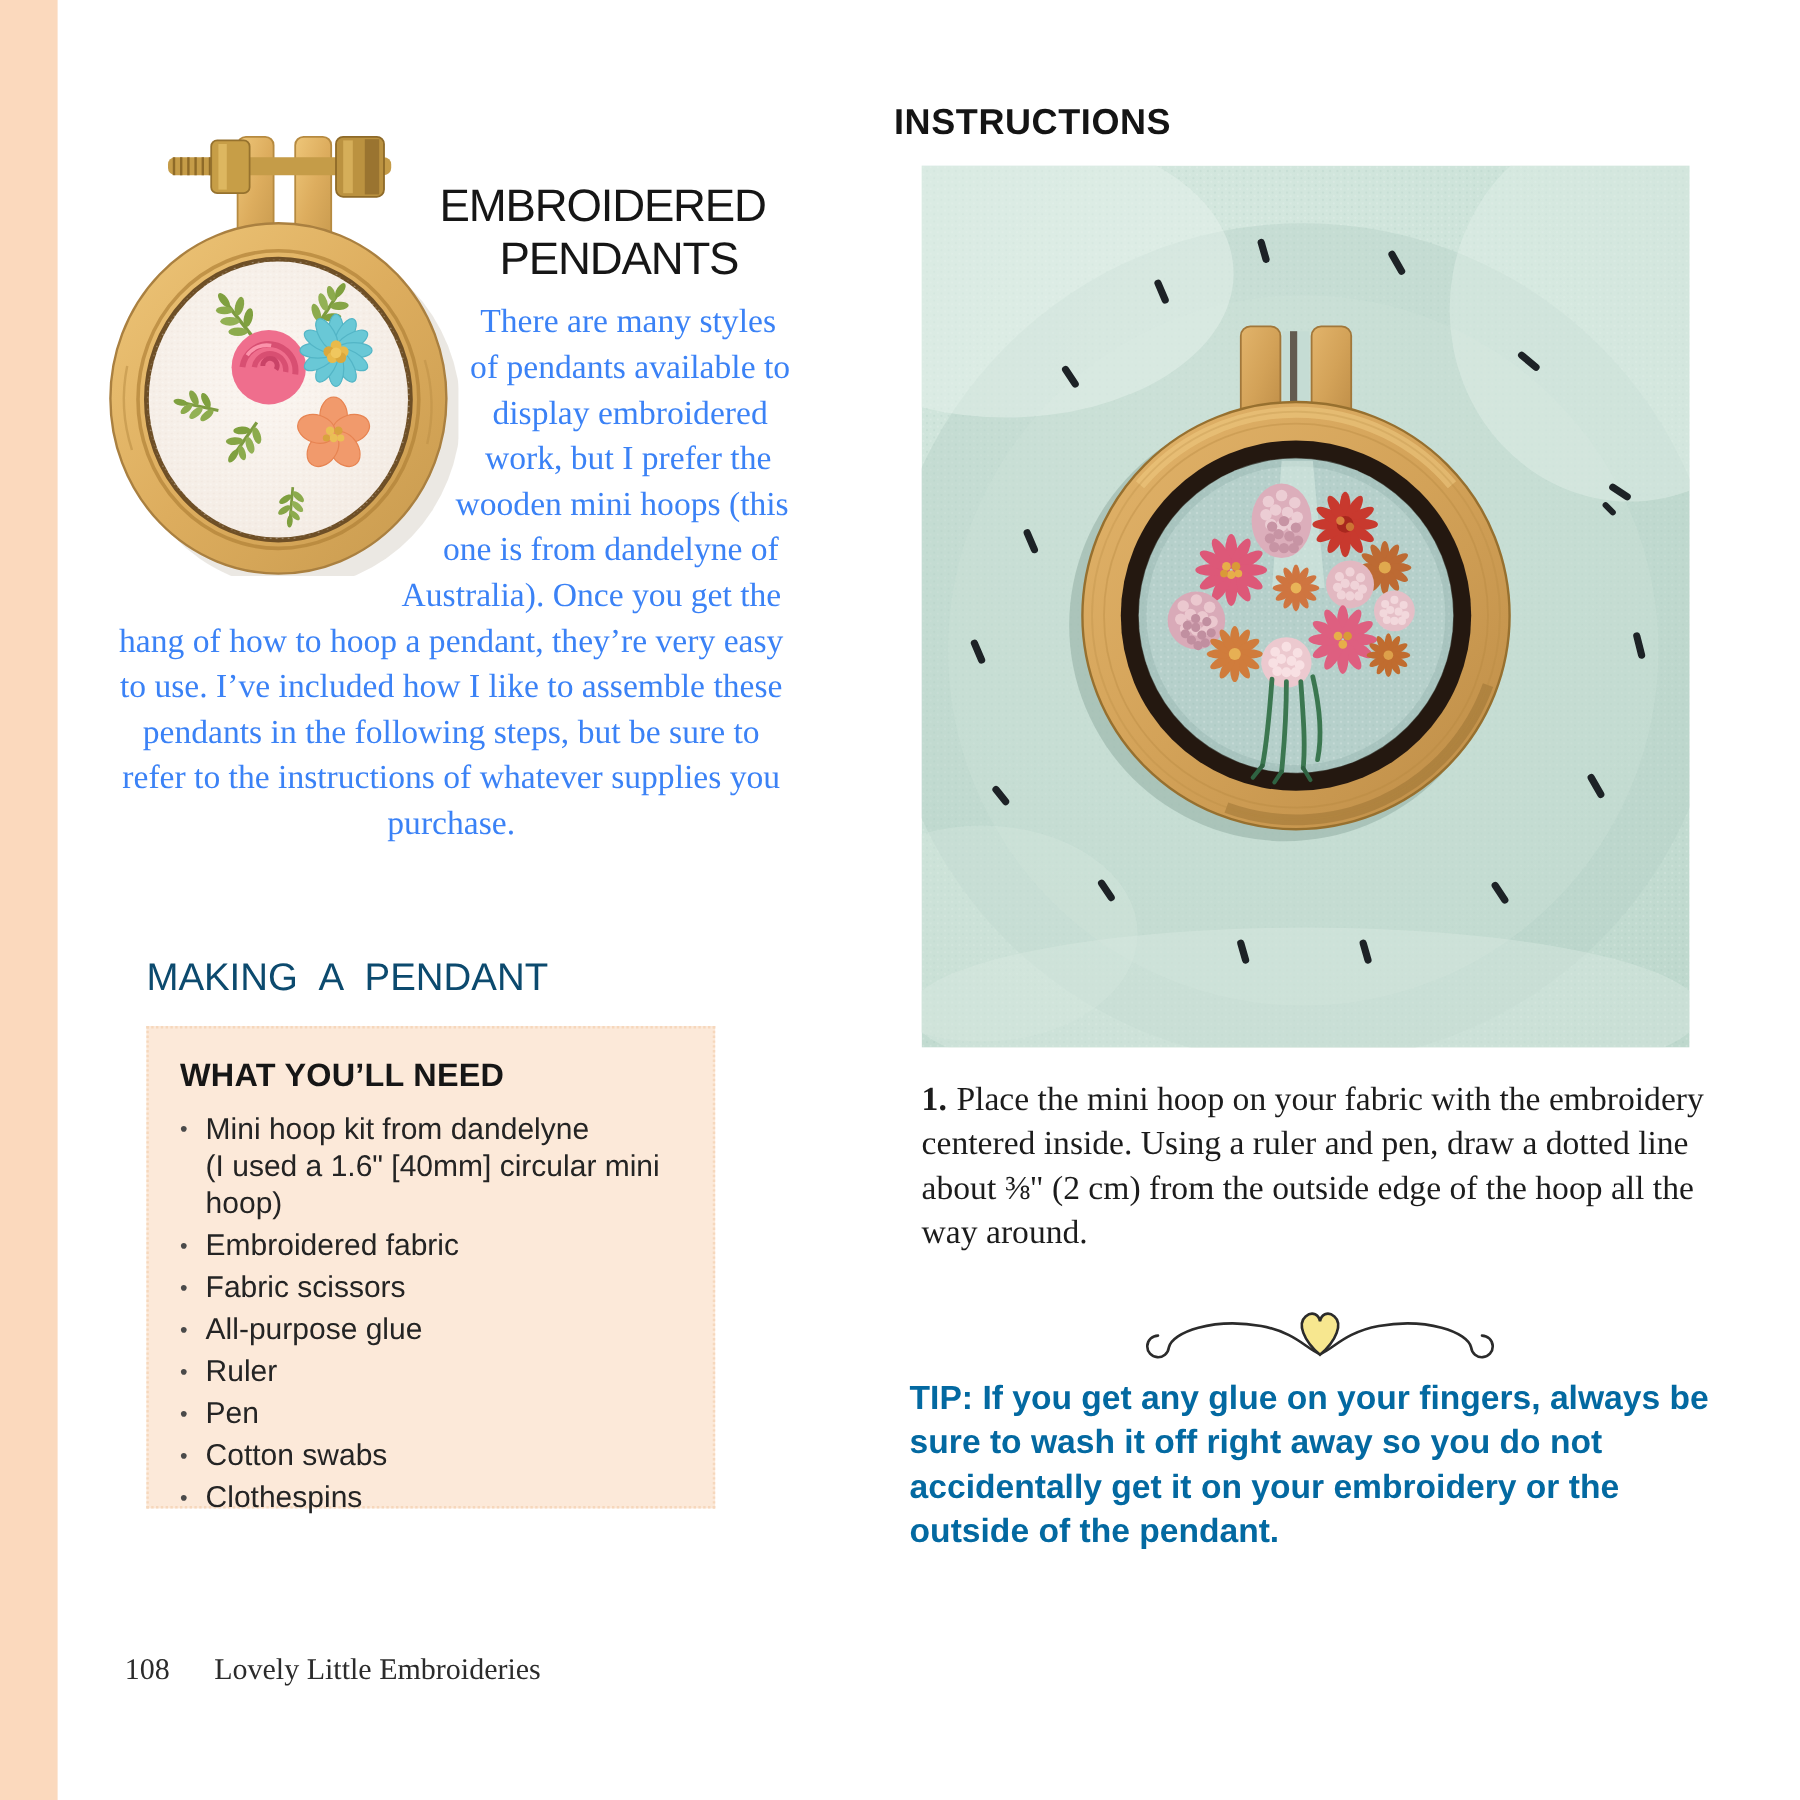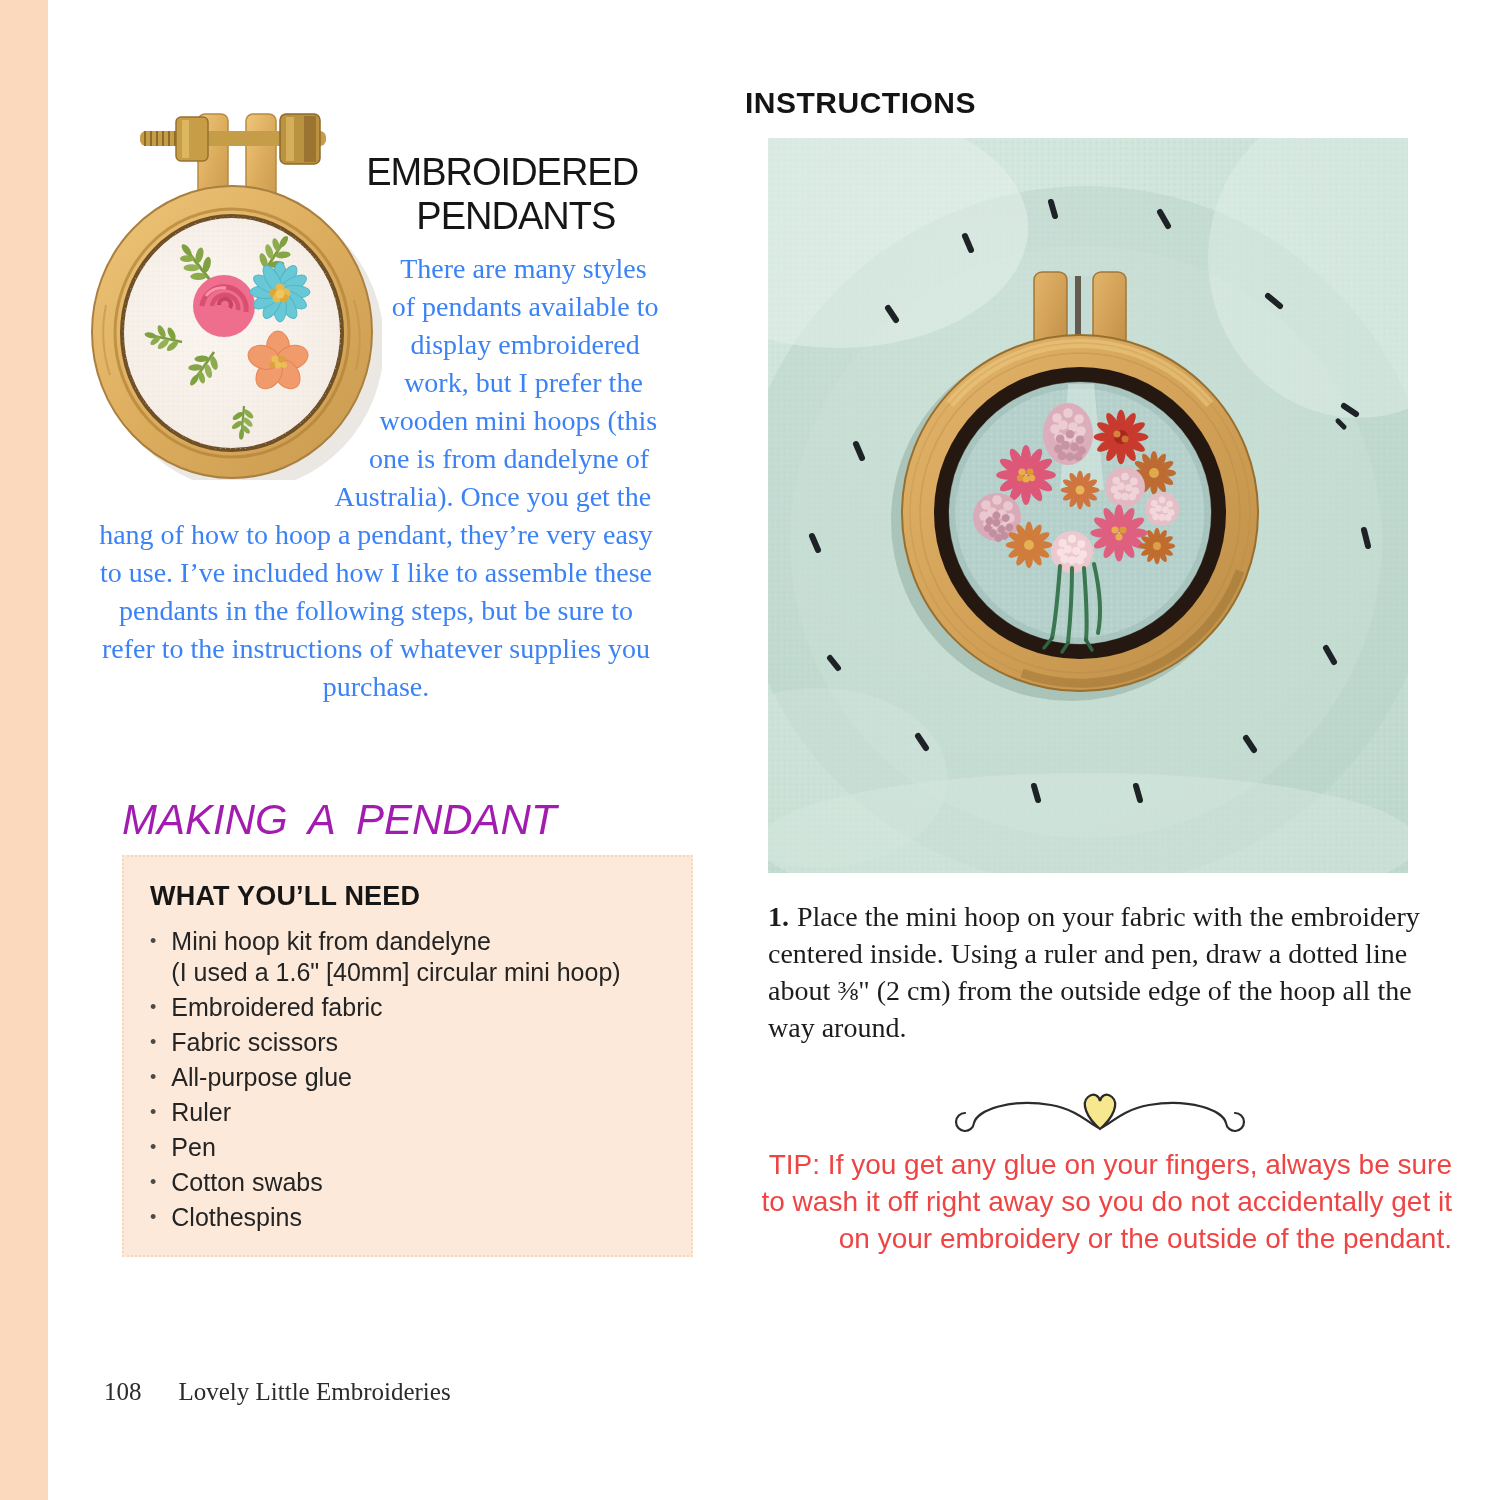--- a/index.html
+++ b/index.html
@@ -20,42 +20,42 @@
   .left-col{position:absolute;left:48px;top:0;width:612px;padding:150px 0 0 44px;}
   .photo-spacer{float:left;width:300px;height:400px;margin:-50px 12px 10px 0;
     shape-outside:ellipse(48% 50% at 45% 49%);shape-margin:8px;}
   .left-photo{position:absolute;left:82px;top:100px;}
   .page-title{font-family:"Liberation Sans",sans-serif;font-weight:400;font-size:38px;
     line-height:44px;letter-spacing:-1px;color:#161616;text-align:center;}
   .intro{font-family:"Liberation Serif",serif;font-size:28px;line-height:38px;color:#3b82f6;
     text-align:center;margin-top:12px;}
 
   .section-heading{position:absolute;left:122px;top:796px;font-family:"Liberation Sans",sans-serif;
-    font-weight:400;font-size:42px;letter-spacing:0;word-spacing:10px;color:#a21caf;font-style:italic;}
-
-  .supplies-box{position:absolute;left:122px;top:855px;width:571px;height:402px;
+    font-weight:400;font-size:32px;letter-spacing:0;word-spacing:10px;color:#0c4a6e;}
+
+  .supplies-box{position:absolute;left:122px;top:855px;width:474px;height:402px;
     background:var(--box-bg);border:2px dotted #f6d7bc;padding:24px 22px 0 26px;}
   .supplies-heading{font-family:"Liberation Sans",sans-serif;font-weight:700;font-size:27px;
     letter-spacing:.2px;color:#161616;margin-bottom:14px;}
   .supplies{list-style:none;}
   .supply-item{display:flex;gap:15px;margin-bottom:4px;font-family:"Liberation Sans",sans-serif;
     font-size:25px;line-height:31px;color:#242424;}
   .supply-item .bullet{font-size:18px;line-height:31px;color:#4a4a4a;}
   .supply-item .sub{display:block;}
 
   
   .instructions-heading{position:absolute;left:745px;top:86px;font-family:"Liberation Sans",sans-serif;
     font-weight:700;font-size:30px;letter-spacing:.5px;color:#141414;}
   .right-photo{position:absolute;left:768px;top:138px;}
   .step{position:absolute;left:768px;top:898px;width:680px;font-family:"Liberation Serif",serif;
     font-size:28px;line-height:37px;color:#1c1c1c;}
   .step .step-num{font-weight:700;margin-right:8px;}
   .divider{position:absolute;left:935px;top:1072px;}
-  .tip{position:absolute;left:758px;top:1146px;width:694px;text-align:right;
-    font-family:"Liberation Sans",sans-serif;font-weight:400;font-size:28px;line-height:37px;color:#ef4444;}
+  .tip{position:absolute;left:758px;top:1146px;width:694px;text-align:left;
+    font-family:"Liberation Sans",sans-serif;font-weight:700;font-size:28px;line-height:37px;color:#0369a1;}
 
   
   .footer{position:absolute;left:104px;top:1378px;display:flex;gap:37px;
     font-family:"Liberation Serif",serif;font-size:25px;color:#2b2b2b;}
 </style>
 </head>
 <body>
 
 <div class="edge-strip"></div>
 

